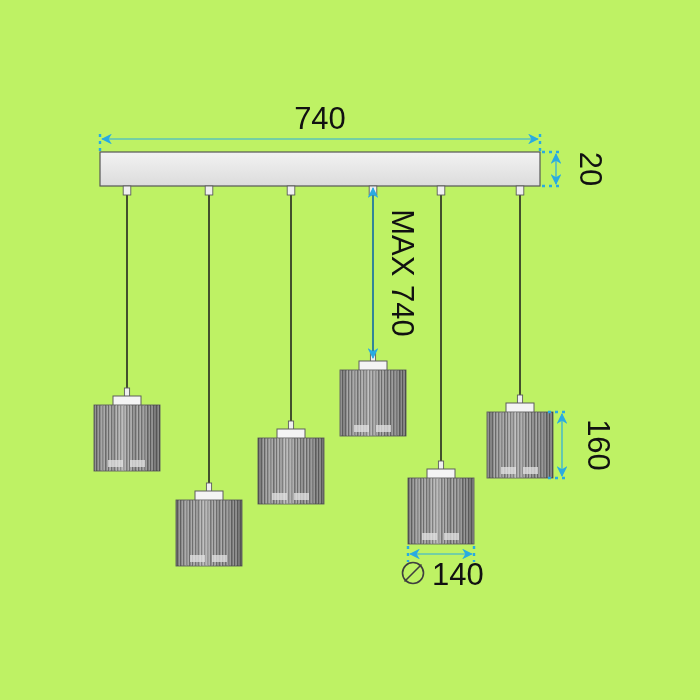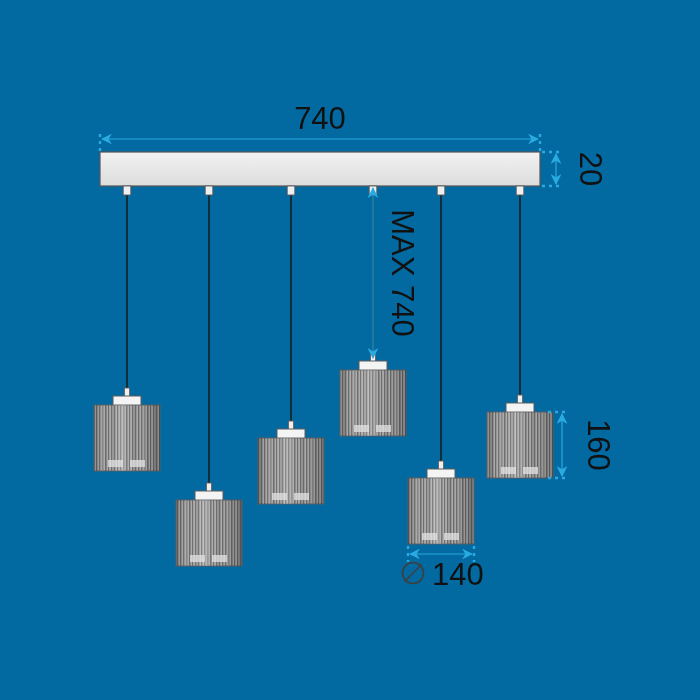--- a/index.html
+++ b/index.html
@@ -7,21 +7,21 @@
     padding: 0;
     background: #ffffff;
   }
   body {
     font-family: "Liberation Sans", sans-serif;
   }
   #stage {
     position: relative;
     width: 700px;
     height: 700px;
-    background: #0369a1;
+    background: #bef264;
     overflow: hidden;
   }
   svg.drawing {
     position: absolute;
     left: 0;
     top: 0;
     width: 700px;
     height: 700px;
     display: block;
   }

